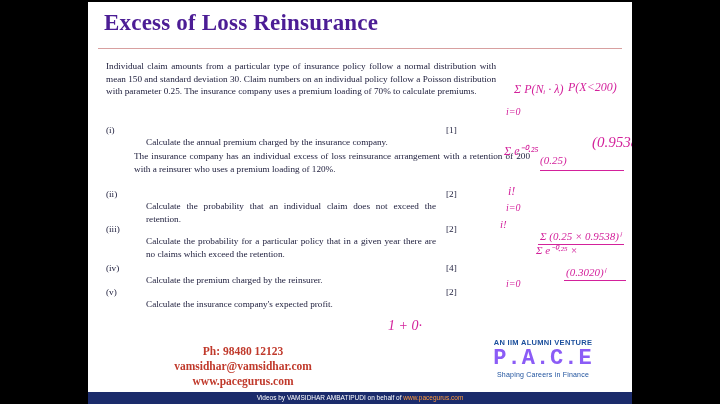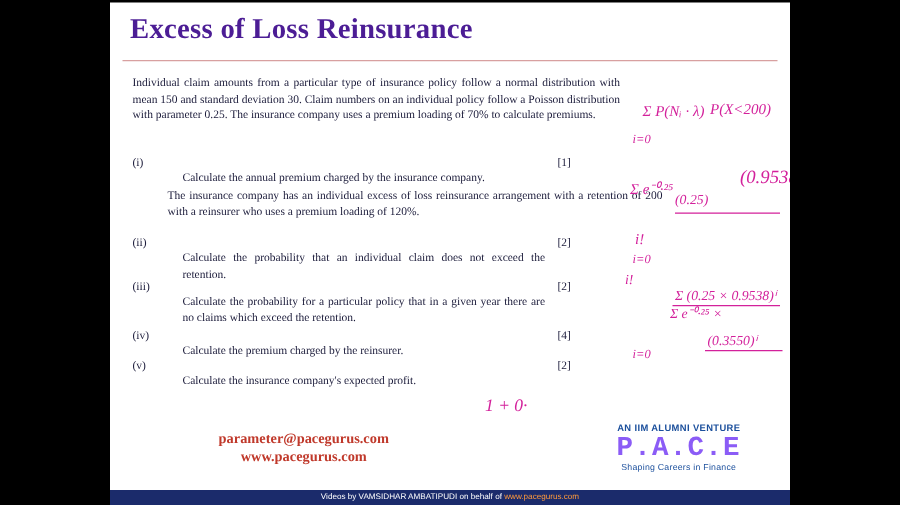--- a/index.html
+++ b/index.html
@@ -245,27 +245,28 @@
     <div class="hand ann3">Σ e⁻⁰·²⁵</div>
     <div class="hand ann4">(0.25)</div>
     <div class="hand ann5">(0.9538)</div>
     <div class="u-line ul1"></div>
     <div class="hand ann6">i!</div>
     <div class="hand ann7">i=0</div>
     <div class="hand ann8">i!</div>
     <div class="hand ann9">Σ (0.25 × 0.9538)ⁱ</div>
     <div class="u-line ul2"></div>
     <div class="hand ann10">Σ e⁻⁰·²⁵ ×</div>
-    <div class="hand ann11">(0.3550)ⁱ</div>
+    <div class="hand ann11">(0.3020)ⁱ</div>
     <div class="u-line ul3"></div>
     <div class="hand ann12">i=0</div>
     <div class="hand ann13">1 + 0·</div>
 
     <div class="contact">
-      <div>parameter@pacegurus.com</div>
+      <div>Ph: 98480 12123</div>
+      <div>vamsidhar@vamsidhar.com</div>
       <div>www.pacegurus.com</div>
     </div>
 
     <div class="logo-block">
       <div class="logo-tag">AN IIM ALUMNI VENTURE</div>
       <div class="logo-main">P.A.C.E</div>
       <div class="logo-sub">Shaping Careers in Finance</div>
     </div>
 
   </div>

